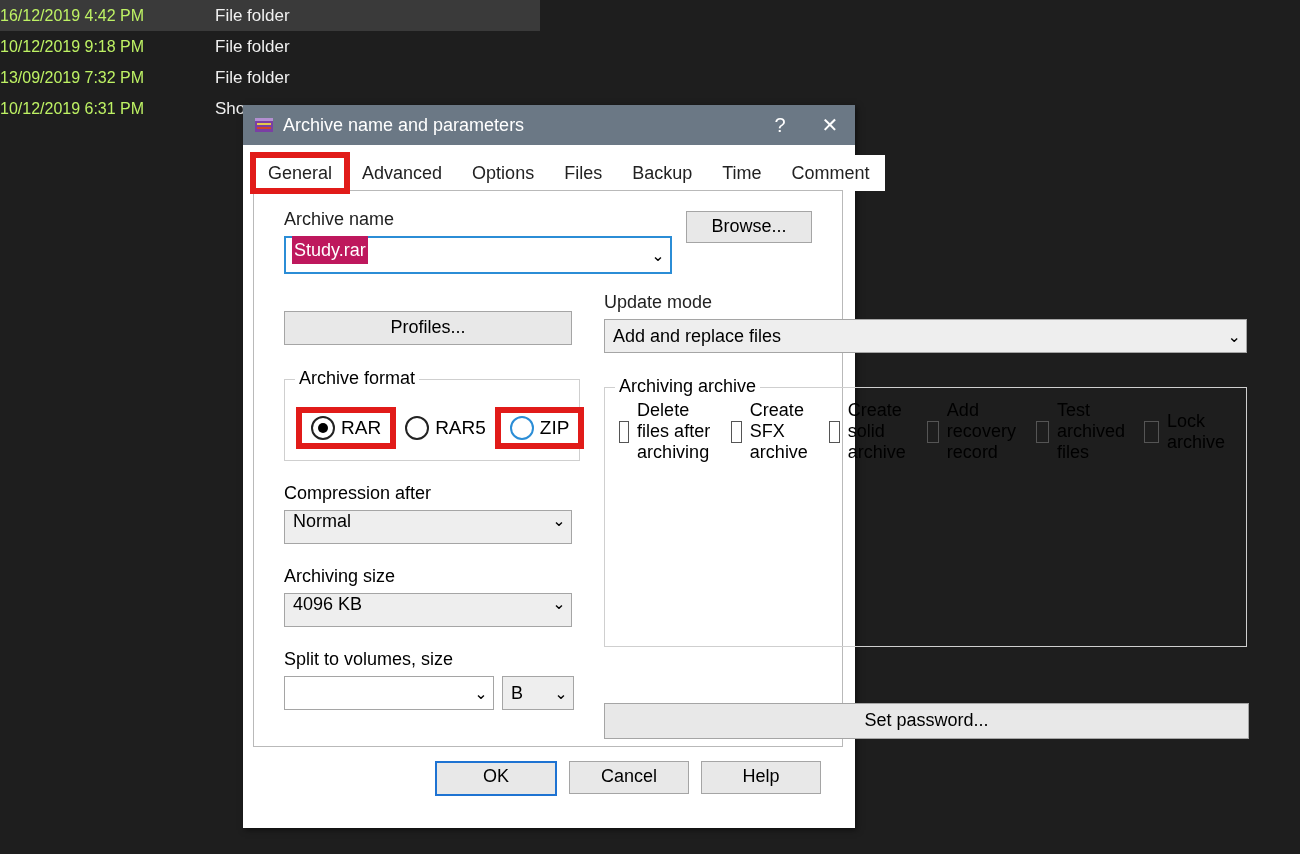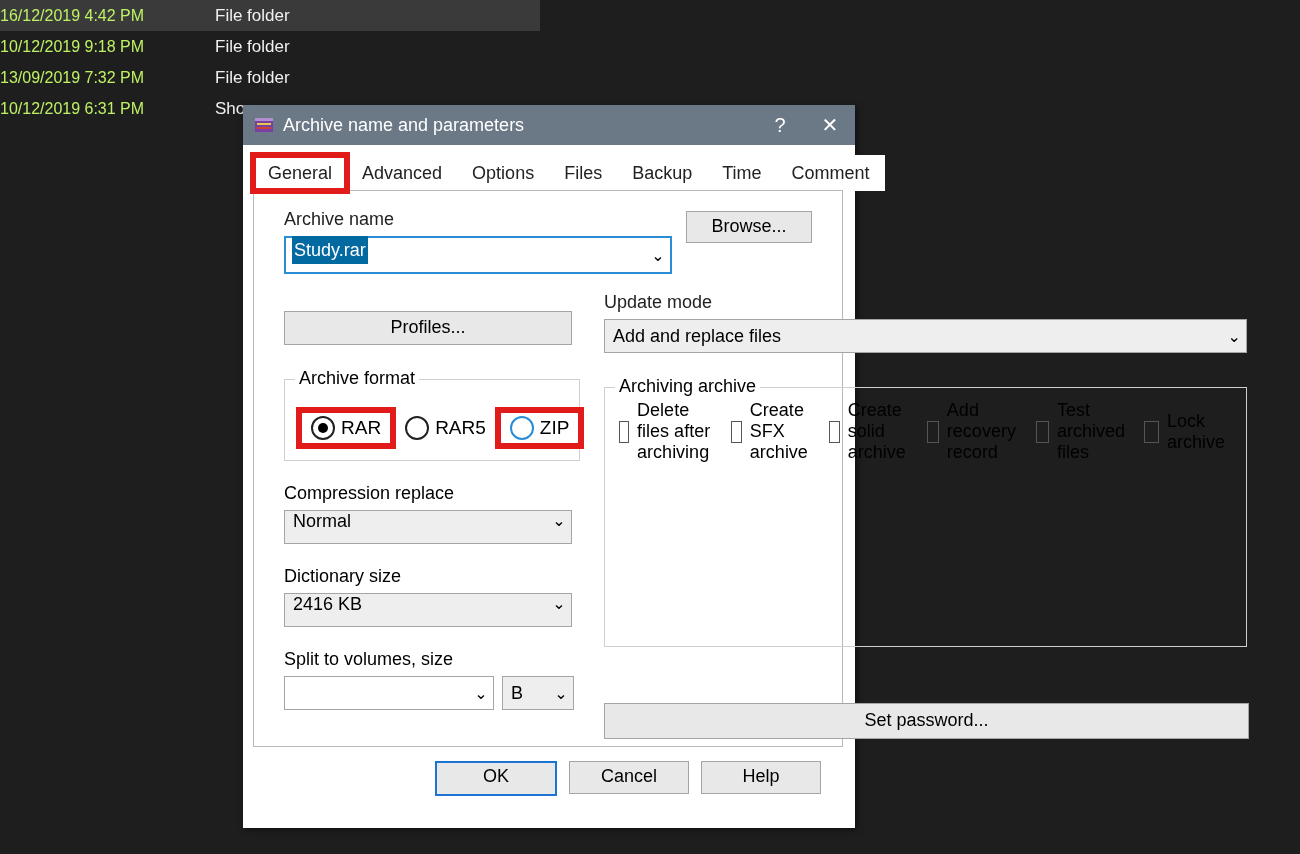--- a/index.html
+++ b/index.html
@@ -26,21 +26,21 @@
 .hl-red{outline:6px solid #e11b19;outline-offset:-3px}
 
 .label{font-size:18px;color:#222}
 
 .row1{display:flex;align-items:flex-start}
 .archive-name-col{flex:1;padding-right:14px}
 .browse-btn{width:124px;height:30px;border:1px solid #a5a5a5;background:#e8e8e8;font-size:18px;text-align:center;line-height:28px;margin-top:2px}
 
 .combo{display:flex;align-items:center;border:2px solid #2b8dd6;height:34px;margin-top:6px}
 .combo-input{flex:1;height:30px;border:none;outline:none;font-size:18px;padding:0 6px}
-.combo-input .seltext{background:#0369a1;color:#fff;padding:4px 2px}
+.combo-input .seltext{background:#be185d;color:#fff;padding:4px 2px}
 .combo-arrow{width:24px;text-align:center}
 
 .two-col{display:flex;margin-top:18px}
 .col-l{width:296px}
 .col-r{flex:1;margin-left:24px}
 
 .profiles-btn{width:286px;height:32px;border:1px solid #a5a5a5;background:#e8e8e8;text-align:center;line-height:30px;font-size:18px;margin-top:19px}
 
 .fieldset{border:1px solid #cfcfcf;padding:12px 14px 14px 14px;position:relative;margin-top:4px}
 .fieldset-legend{position:absolute;top:-12px;left:10px;background:#fff;padding:0 4px;font-size:18px}
@@ -160,29 +160,29 @@
                 <span class="circ"></span>
                 <span>RAR5</span>
               </div>
               <div class="radio-wrap zip hl-red">
                 <span class="circ"></span>
                 <span>ZIP</span>
               </div>
             </div>
           </div>
 
-          <div class="simple-label">Compression replace</div>
+          <div class="simple-label">Compression after</div>
           <div class="simple-combo">
             <span class="val">Normal</span>
             <span class="dd">⌄</span>
           </div>
 
-          <div class="simple-label">Dictionary size</div>
+          <div class="simple-label">Archiving size</div>
           <div class="simple-combo">
-            <span class="val">2416 KB</span>
+            <span class="val">4096 KB</span>
             <span class="dd">⌄</span>
           </div>
 
           <div class="simple-label">Split to volumes, size</div>
           <div class="split-row">
             <div class="split-combo main">
               <span class="val"></span>
               <span class="dd">⌄</span>
             </div>
             <div class="split-combo unit">

